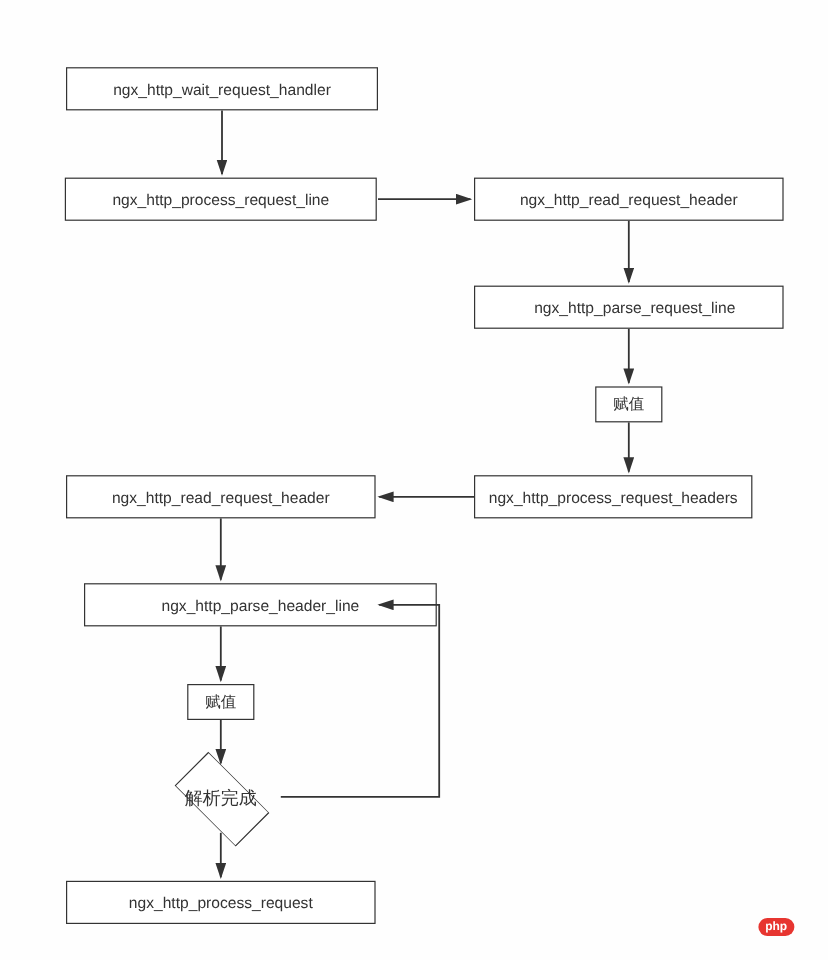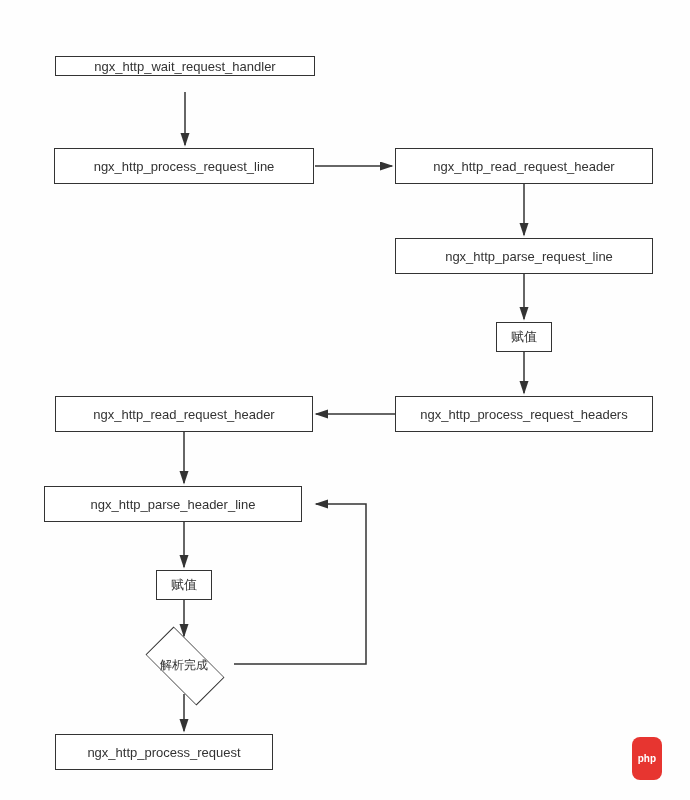--- a/index.html
+++ b/index.html
@@ -37,84 +37,84 @@
     height: 70px;
     background: #fff;
     border: 1px solid #333;
     transform: rotate(45deg) scaleY(0.55) scaleX(1.0);
     top: -10px;
     left: 15px;
   }
   .diamond span {
     position: relative;
     z-index: 1;
-    font-size: 12px;
+    font-size: 15px;
   }
   svg.arrows {
     position: absolute;
     top: 0;
     left: 0;
     width: 690px;
     height: 800px;
     pointer-events: none;
   }
   .badge {
     position: absolute;
     background: #e73530;
     color: #fff;
     font-size: 10px;
     font-weight: bold;
-    padding: 16px 6px;
+    padding: 2px 6px;
     border-radius: 8px;
   }
 </style>
 </head>
 <body>
 
-<div class="node" style="left:55px; top:56px; width:260px; height:20px;">
+<div class="node" style="left:55px; top:56px; width:260px; height:36px;">
   <span>ngx_http_wait_request_handler</span>
 </div>
 
 <div class="node" style="left:54px; top:148px; width:260px; height:36px;">
   <span>ngx_http_process_request_line</span>
 </div>
 
 <div class="node" style="left:395px; top:148px; width:258px; height:36px;">
   <span>ngx_http_read_request_header</span>
 </div>
 
 <div class="node" style="left:395px; top:238px; width:258px; height:36px;padding-left:18px;">
   <span>ngx_http_parse_request_line</span>
 </div>
 
 <div class="node" style="left:496px; top:322px; width:56px; height:30px;">
   <span>赋值</span>
 </div>
 
-<div class="node" style="left:395px; top:396px; width:258px; height:36px;">
+<div class="node" style="left:395px; top:396px; width:232px; height:36px;">
   <span>ngx_http_process_request_headers</span>
 </div>
 
 <div class="node" style="left:55px; top:396px; width:258px; height:36px;">
   <span>ngx_http_read_request_header</span>
 </div>
 
-<div class="node" style="left:44px; top:486px; width:258px; height:36px;">
+<div class="node" style="left:70px; top:486px; width:294px; height:36px;">
   <span>ngx_http_parse_header_line</span>
 </div>
 
 <div class="node" style="left:156px; top:570px; width:56px; height:30px;">
   <span>赋值</span>
 </div>
 
 <div class="diamond" style="left:134px; top:640px;">
   <span>解析完成</span>
 </div>
 
-<div class="node" style="left:55px; top:734px; width:218px; height:36px;">
+<div class="node" style="left:55px; top:734px; width:258px; height:36px;">
   <span>ngx_http_process_request</span>
 </div>
 
 <svg class="arrows">
   <defs>
     <marker id="arrow" markerWidth="10" markerHeight="10" refX="8" refY="3" orient="auto" markerUnits="strokeWidth">
       <path d="M0,0 L0,6 L9,3 z" fill="#333"></path>
     </marker>
   </defs>
 

